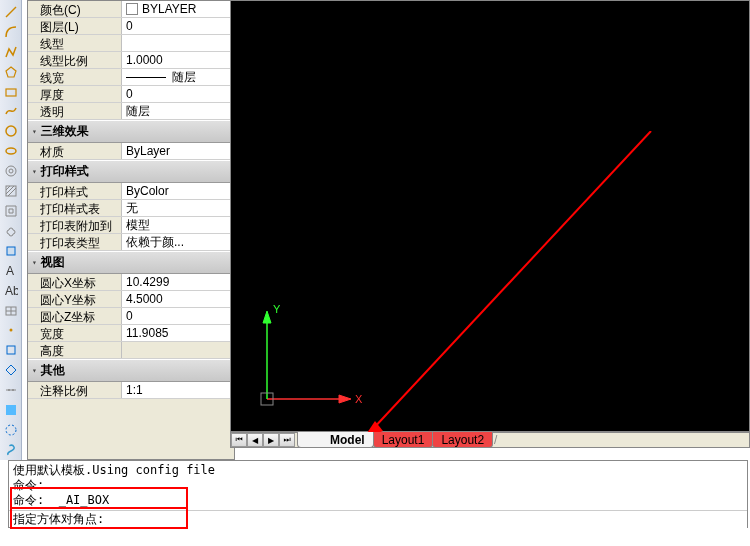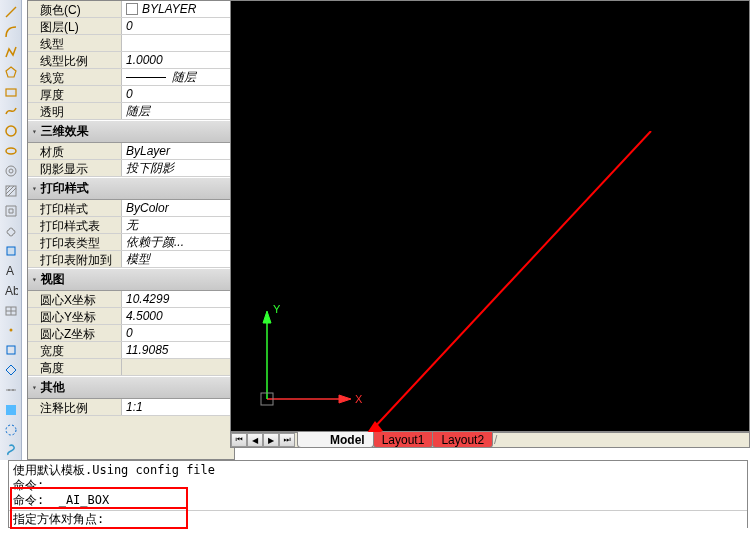--- a/index.html
+++ b/index.html
@@ -25,21 +25,21 @@
   border-top: 1px solid #fff; border-bottom: 1px solid #999; font-family: Liberation Mono, monospace;
 }
 .section-hdr::before { content: "▾"; font-size: 8px; margin-right: 4px; color: #444; }
 .prop-row { display: flex; height: 17px; border-bottom: 1px solid #d0d0d0; }
 .prop-label {
   width: 94px; padding: 1px 2px 1px 12px; background: #ece9d8;
   border-right: 1px solid #c0c0c0; white-space: nowrap; overflow: hidden;
 }
 .prop-value {
   flex: 1; padding: 1px 4px; background: #fff; display: flex; align-items: center;
-  white-space: nowrap; overflow: hidden; font-style: italic;
+  white-space: nowrap; overflow: hidden;
 }
 .prop-value.checkbox::before {
   content: ""; display: inline-block; width: 10px; height: 10px;
   border: 1px solid #888; background: #fff; margin-right: 4px;
 }
 .prop-value .lw-line { display: inline-block; width: 40px; border-top: 1px solid #000; margin-right: 6px; }
 
 .viewport {
   position: absolute; left: 230px; top: 0; right: 0; height: 432px;
   background: #000; border: 1px solid #888;
@@ -256,49 +256,43 @@
           <span>随层</span>
         </div>
       </div>
       <div class="section-hdr">三维效果</div>
       <div class="prop-row">
         <div class="prop-label">材质</div>
         <div class="prop-value">
           <span>ByLayer</span>
         </div>
       </div>
-      <div class="prop-row">
-        <div class="prop-label">阴影显示</div>
-        <div class="prop-value">
-          <span>投下阴影</span>
-        </div>
-      </div>
       <div class="section-hdr">打印样式</div>
       <div class="prop-row">
         <div class="prop-label">打印样式</div>
         <div class="prop-value">
           <span>ByColor</span>
         </div>
       </div>
       <div class="prop-row">
         <div class="prop-label">打印样式表</div>
         <div class="prop-value">
           <span>无</span>
         </div>
       </div>
       <div class="prop-row">
+        <div class="prop-label">打印表附加到</div>
+        <div class="prop-value">
+          <span>模型</span>
+        </div>
+      </div>
+      <div class="prop-row">
         <div class="prop-label">打印表类型</div>
         <div class="prop-value">
           <span>依赖于颜...</span>
-        </div>
-      </div>
-      <div class="prop-row">
-        <div class="prop-label">打印表附加到</div>
-        <div class="prop-value">
-          <span>模型</span>
         </div>
       </div>
       <div class="section-hdr">视图</div>
       <div class="prop-row">
         <div class="prop-label">圆心X坐标</div>
         <div class="prop-value">
           <span>10.4299</span>
         </div>
       </div>
       <div class="prop-row">

